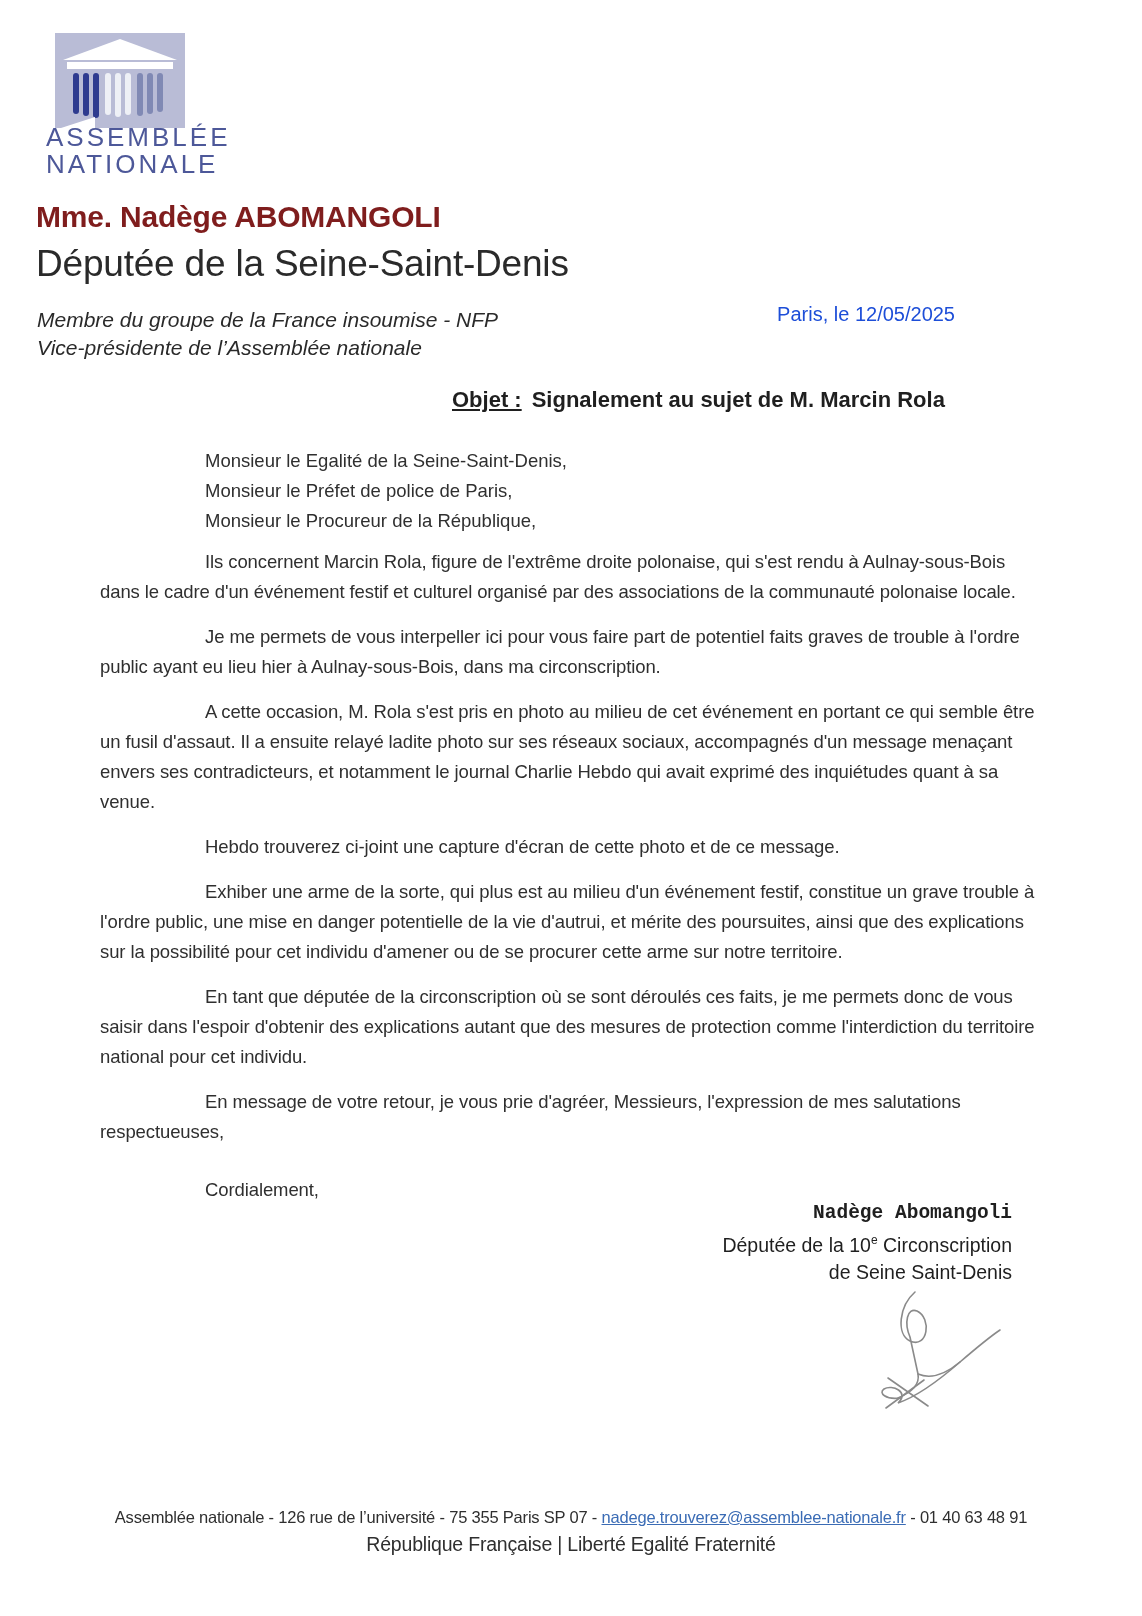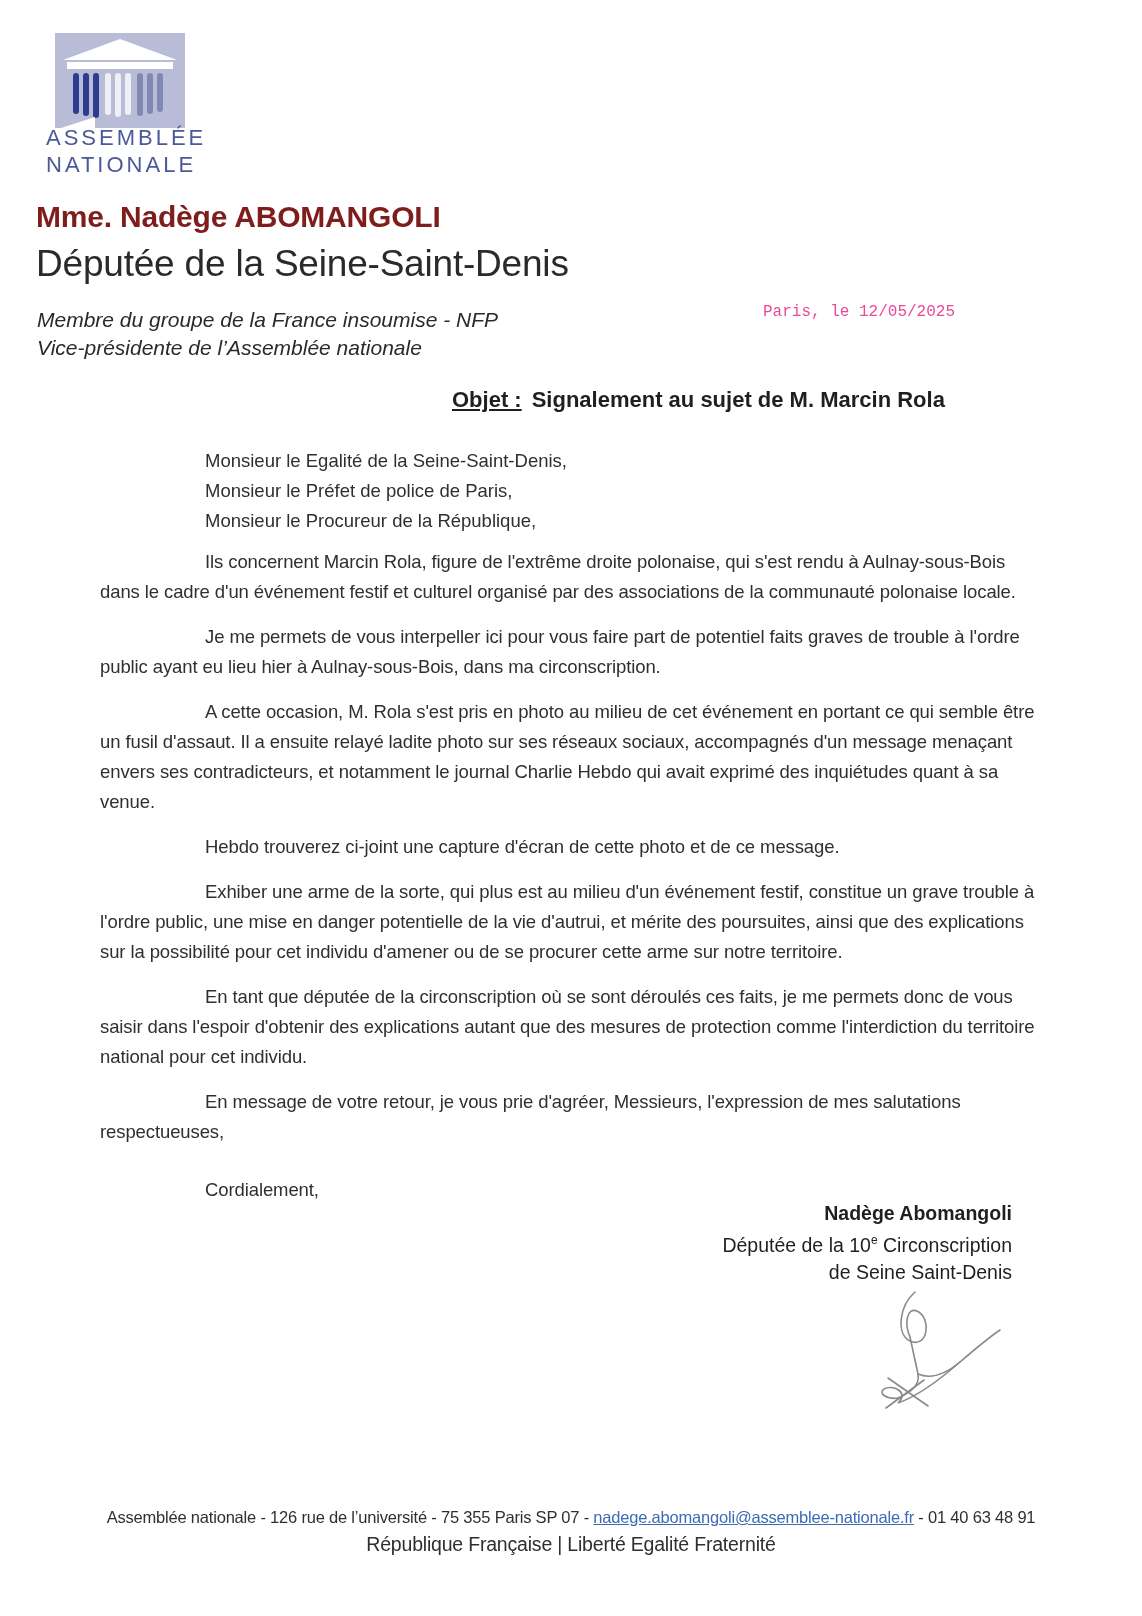--- a/index.html
+++ b/index.html
@@ -2,40 +2,40 @@
 <html><head>
 <meta charset="utf-8">
 <style>
   html,body{margin:0;padding:0;background:#ffffff;}
   body{width:1142px;height:1616px;font-family:"Liberation Sans","DejaVu Sans",sans-serif;color:#2f2f2f;}
   .page{position:relative;width:1142px;height:1616px;background:#ffffff;overflow:hidden;}
 
   
   .logo{position:absolute;left:46px;top:33px;}
   .logo-square{margin-left:9px;width:130px;height:95px;display:block;}
-  .logo-text{margin-top:-4px;font-size:22px;line-height:27px;letter-spacing:3px;color:#4d5899;font-weight:400;}
+  .logo-text{margin-top:-4px;font-size:26px;line-height:27px;letter-spacing:3px;color:#4d5899;font-weight:400;}
 
   .sender{position:absolute;left:36px;top:200px;}
   .sender-name{font-size:30px;font-weight:700;color:#7f1d1d;letter-spacing:-0.2px;}
   .sender-title{margin-top:9px;font-size:37px;font-weight:400;color:#2a2a2a;letter-spacing:-0.2px;}
 
   .roles{position:absolute;left:37px;top:306px;font-style:italic;font-size:21px;line-height:28px;color:#2a2a2a;}
-  .date{position:absolute;right:187px;top:303px;font-size:16px;color:#ec4899;font-family:Liberation Mono, monospace;}
+  .date{position:absolute;right:187px;top:303px;font-size:20px;color:#1d4ed8;}
 
   .subject{position:absolute;left:452px;top:387px;font-size:22px;font-weight:700;white-space:nowrap;color:#1f1f1f;}
   .subject-label{text-decoration:underline;margin-right:10px;}
 
   .recipients{position:absolute;left:205px;top:446px;font-size:18.5px;line-height:30px;color:#2f2f2f;}
 
   .body-text{position:absolute;left:100px;top:547px;width:942px;font-size:18.5px;line-height:30px;letter-spacing:-0.1px;color:#2f2f2f;}
   .body-text p{margin:0 0 15px 0;text-indent:105px;text-align:left;}
   .closing{margin-top:28px !important;}
 
   .sig-block{position:absolute;right:130px;top:1200px;text-align:right;font-size:19.5px;line-height:27px;color:#1f1f1f;}
-  .sig-block .sig-name{font-weight:700;}
+  .sig-block .sig-name{font-weight:700;font-family:Liberation Mono, monospace;}
   .sig-block sup{font-size:12px;}
 
   .signature{position:absolute;left:852px;top:1288px;}
 
   .footer{position:absolute;left:0;top:1504px;width:1142px;text-align:center;color:#2f2f2f;}
   .footer-line1{font-size:16.5px;line-height:26px;letter-spacing:-0.2px;}
   .footer-line1 a{color:#3b6cb5;text-decoration:underline;}
   .footer-line2{font-size:19.5px;line-height:28px;letter-spacing:-0.2px;}
 </style>
 </head>
@@ -112,18 +112,18 @@
       <path d="M63 4 C47 18 44 46 58 53 C76 61 80 30 65 23 C55 19 52 35 58 49 L66 86 C68 97 58 105 46 110"></path>
       <path d="M66 86 C80 92 96 84 108 74 C122 62 136 50 148 42"></path>
       <path d="M108 74 C92 88 66 108 46 115 C58 104 40 96 32 101 C26 105 34 112 48 110"></path>
       <path d="M36 90 L76 118"></path>
       <path d="M72 92 L34 120"></path>
     </g>
   </svg>
 
   <div class="footer">
     <div class="footer-line1">
-      <span>Assemblée nationale - 126 rue de l’université - 75 355 Paris SP 07 - </span><a href="#">nadege.abomangoli@assemblee-nationale.fr</a><span> - 01 40 63 48 91</span>
+      <span>Assemblée nationale - 126 rue de l’université - 75 355 Paris SP 07 - </span><a href="#">nadege.trouverez@assemblee-nationale.fr</a><span> - 01 40 63 48 91</span>
     </div>
     <div class="footer-line2">République Française | Liberté Egalité Fraternité</div>
   </div>
 
 </div>
 
 </body></html>

